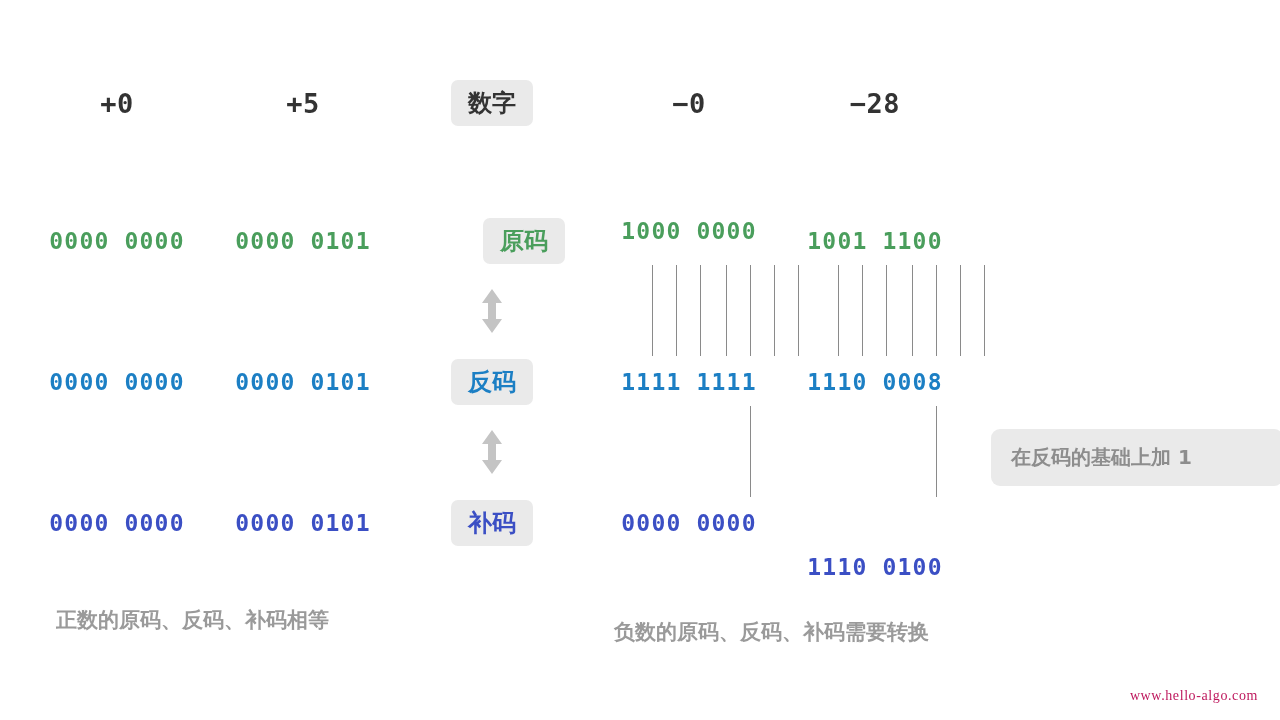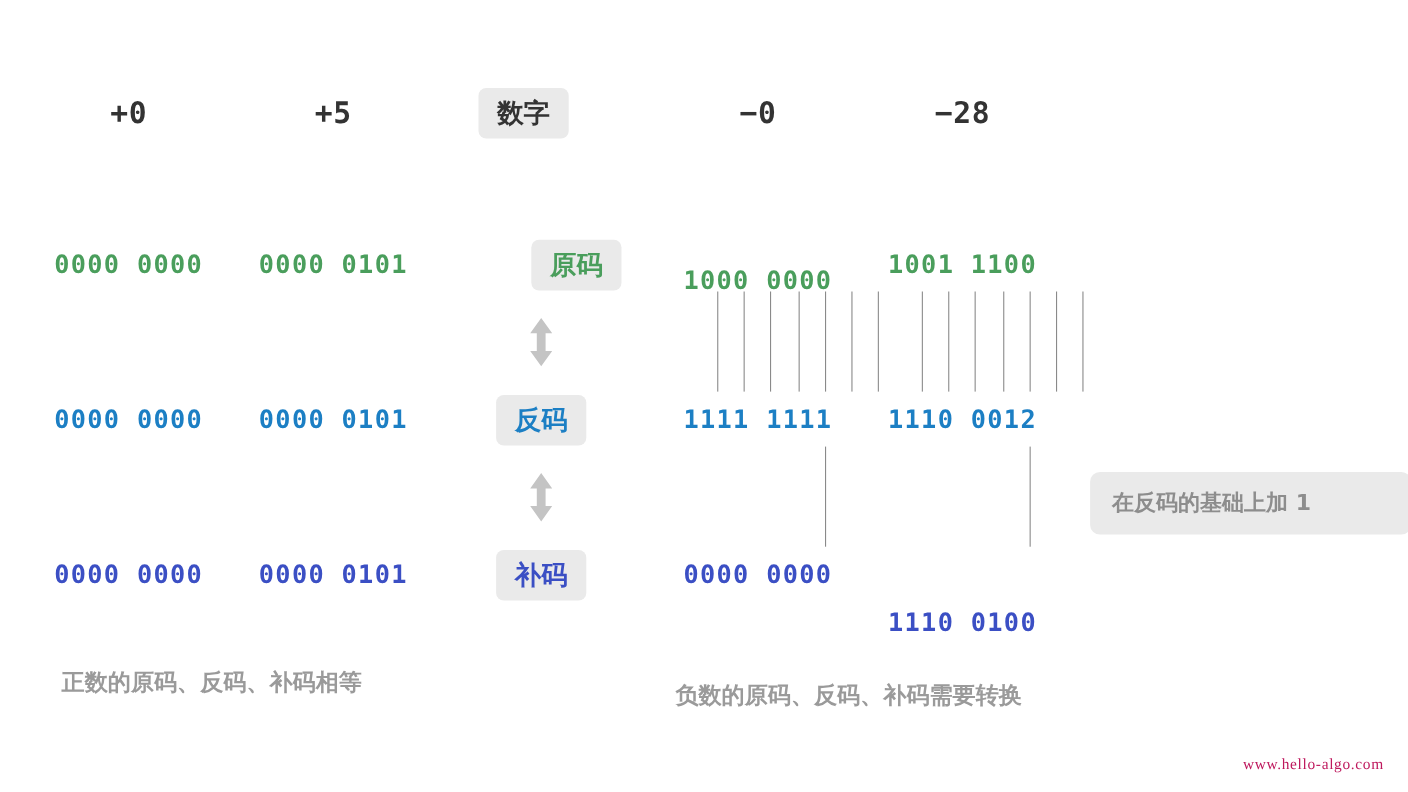--- a/index.html
+++ b/index.html
@@ -110,21 +110,21 @@
     position: absolute;
     transform: translate(-50%, -50%);
   }
 </style>
 </head>
 <body>
 
 <div id="canvas">
     <div class="cell num" style="left: 117px; top: 103px;">+0</div>
     <div class="cell num" style="left: 303px; top: 103px;">+5</div>
-    <div class="badge dark" style="left: 476px; top: 103px;">数字</div>
+    <div class="badge dark" style="left: 492px; top: 103px;">数字</div>
     <div class="cell num" style="left: 689px; top: 103px;">−0</div>
     <div class="cell num" style="left: 875px; top: 103px;">−28</div>
     <div class="tick" style="left: 652px; top: 265px; height: 91px;"></div>
     <div class="tick" style="left: 676px; top: 265px; height: 91px;"></div>
     <div class="tick" style="left: 700px; top: 265px; height: 91px;"></div>
     <div class="tick" style="left: 726px; top: 265px; height: 91px;"></div>
     <div class="tick" style="left: 750px; top: 265px; height: 91px;"></div>
     <div class="tick" style="left: 774px; top: 265px; height: 91px;"></div>
     <div class="tick" style="left: 798px; top: 265px; height: 91px;"></div>
     <div class="tick" style="left: 838px; top: 265px; height: 91px;"></div>
@@ -132,27 +132,27 @@
     <div class="tick" style="left: 886px; top: 265px; height: 91px;"></div>
     <div class="tick" style="left: 912px; top: 265px; height: 91px;"></div>
     <div class="tick" style="left: 936px; top: 265px; height: 91px;"></div>
     <div class="tick" style="left: 960px; top: 265px; height: 91px;"></div>
     <div class="tick" style="left: 984px; top: 265px; height: 91px;"></div>
     <div class="tick" style="left: 750px; top: 406px; height: 91px;"></div>
     <div class="tick" style="left: 936px; top: 406px; height: 91px;"></div>
     <div class="badge green" style="left: 492px; top: 241px;">原码</div>
     <div class="cell bits green" style="left: 117px; top: 241px;">0000 0000</div>
     <div class="cell bits green" style="left: 303px; top: 241px;">0000 0101</div>
-    <div class="cell bits green" style="left: 689px; top: 256px;">1000 0000</div>
+    <div class="cell bits green" style="left: 689px; top: 231px;">1000 0000</div>
     <div class="cell bits green" style="left: 875px; top: 241px;">1001 1100</div>
     <div class="badge blue" style="left: 492px; top: 382px;">反码</div>
     <div class="cell bits blue" style="left: 117px; top: 382px;">0000 0000</div>
     <div class="cell bits blue" style="left: 303px; top: 382px;">0000 0101</div>
     <div class="cell bits blue" style="left: 689px; top: 382px;">1111 1111</div>
-    <div class="cell bits blue" style="left: 875px; top: 382px;">1110 0012</div>
+    <div class="cell bits blue" style="left: 875px; top: 382px;">1110 0008</div>
     <div class="badge indigo" style="left: 492px; top: 523px;">补码</div>
     <div class="cell bits indigo" style="left: 117px; top: 523px;">0000 0000</div>
     <div class="cell bits indigo" style="left: 303px; top: 523px;">0000 0101</div>
     <div class="cell bits indigo" style="left: 689px; top: 523px;">0000 0000</div>
     <div class="cell bits indigo" style="left: 875px; top: 523px; margin-top: 44px;">1110 0100</div>
     <div class="dblarrow" style="left: 492px; top: 313px;"><svg width="30" height="48" viewBox="0 0 30 48" xmlns="http://www.w3.org/2000/svg">
         <path d="M15 2 L25 16 L19 16 L19 32 L25 32 L15 46 L5 32 L11 32 L11 16 L5 16 Z" fill="#c4c4c4"></path>
       </svg></div>
     <div class="dblarrow" style="left: 492px; top: 454px;"><svg width="30" height="48" viewBox="0 0 30 48" xmlns="http://www.w3.org/2000/svg">
         <path d="M15 2 L25 16 L19 16 L19 32 L25 32 L15 46 L5 32 L11 32 L11 16 L5 16 Z" fill="#c4c4c4"></path>

